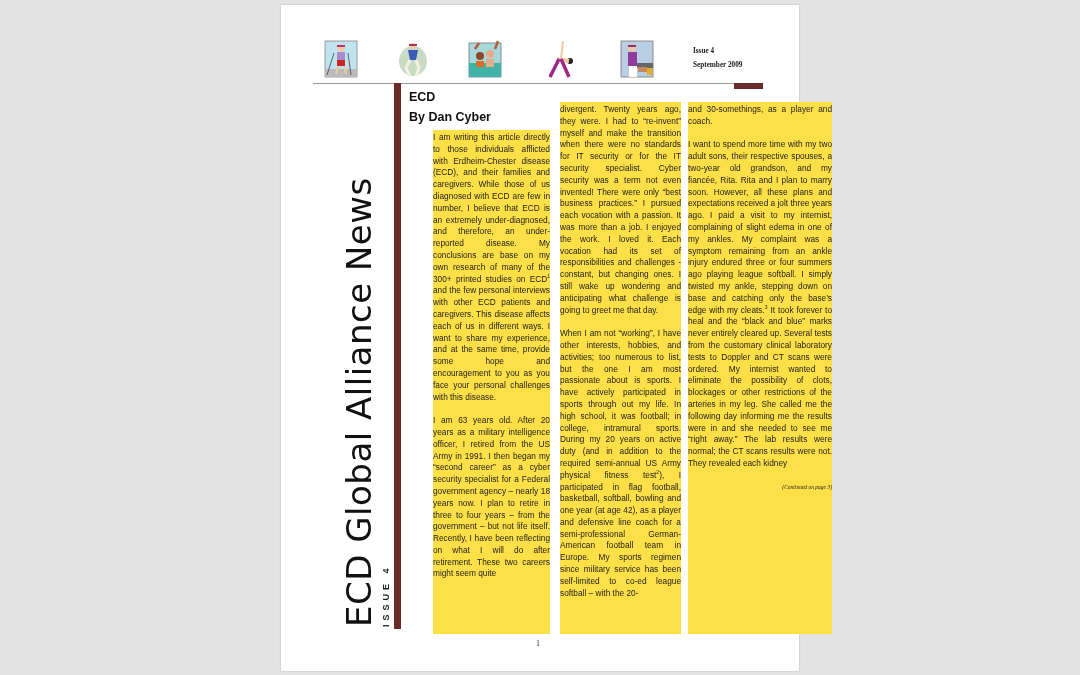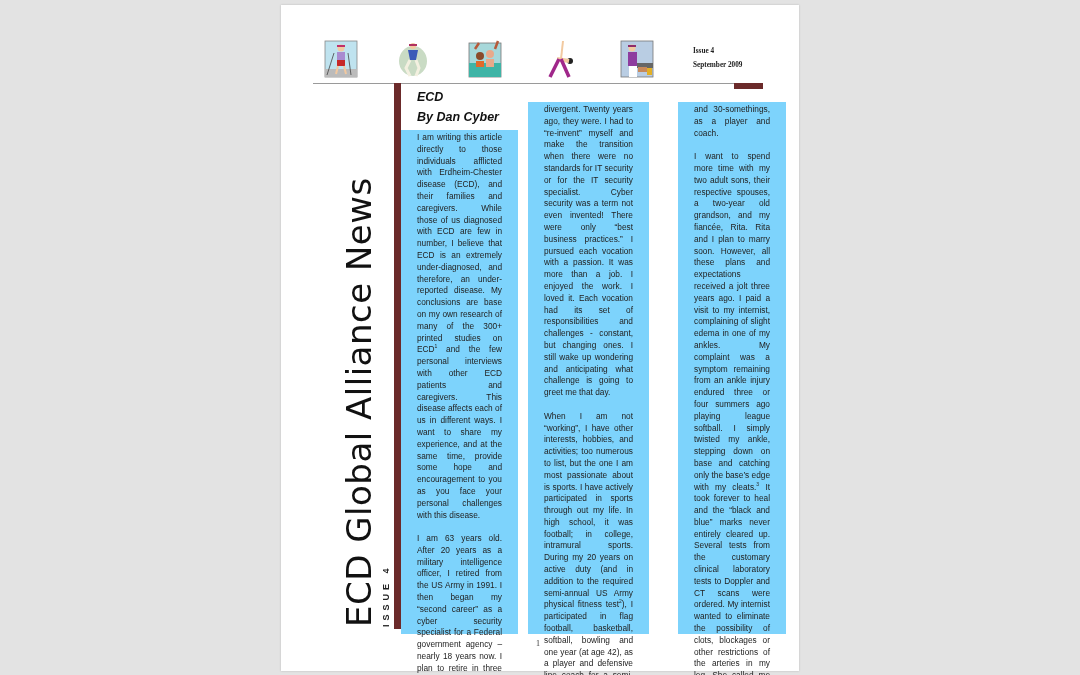--- a/index.html
+++ b/index.html
@@ -16,30 +16,30 @@
   .issue-meta { position:absolute; left:412px; top:38px; font-family:"Liberation Serif", serif; font-size:8.5px; color:#222; line-height:14px; font-weight:bold; transform:scaleX(0.85); transform-origin:left top; }
   .hrule { position:absolute; left:32px; top:78px; width:450px; height:1px; background:#9a9a9a; }
   .hbar { position:absolute; left:453px; top:78px; width:29px; height:6px; background:#6b2a2a; }
   .vbar { position:absolute; left:113px; top:78px; width:7px; height:546px; background:#6b2a2a; }
   .masthead {
     position:absolute; left:58px; top:622px; transform-origin:left top; transform:rotate(-90deg);
     white-space:nowrap; width:450px;
   }
   .masthead .issue-label { font-size:9px; letter-spacing:4px; color:#222; display:inline-block; position:absolute; left:0; top:42px; font-weight:bold; }
   .masthead .title { font-size:34px; color:#111; letter-spacing:0.5px; position:absolute; left:0; top:0; font-family:"DejaVu Sans", sans-serif; font-weight:normal; }
-  .art-title { position:absolute; left:136px; top:82px; font-size:12.5px; font-weight:bold; color:#111; line-height:20px;font-style:italic; }
+  .art-title { position:absolute; left:128px; top:82px; font-size:12.5px; font-weight:bold; color:#111; line-height:20px; }
   .col {
-    position:absolute; background:#7dd3fc; font-size:8.3px; line-height:11.8px; color:#222;
-    text-align:justify; padding:2px 16px; box-sizing:border-box;
+    position:absolute; background:#fde047; font-size:8.3px; line-height:11.8px; color:#222;
+    text-align:justify; padding:2px 0; box-sizing:border-box;margin-left:32px;
   }
   .col p { margin:0 0 11.8px 0; }
   .col p:last-child { margin-bottom:0; }
   .col1 { left:120px; top:125px; width:117px; height:504px; }
   .col2 { left:247px; top:97px; width:121px; height:532px; }
-  .col3 { left:397px; top:97px; width:108px; height:532px; }
+  .col3 { left:375px; top:97px; width:144px; height:532px; }
   .cont { display:block; text-align:right; font-family:"Liberation Serif", serif; font-style:italic; font-size:5.5px; margin-top:2px; }
   .pagenum { position:absolute; left:255px; top:634px; font-family:"Liberation Serif", serif; font-size:8px; color:#333; }
   sup { font-size:5px; line-height:0; }
 </style>
 </head>
 <body>
 
 <div class="page">
 
   <div class="clip" style="left:42px;top:34px;">

